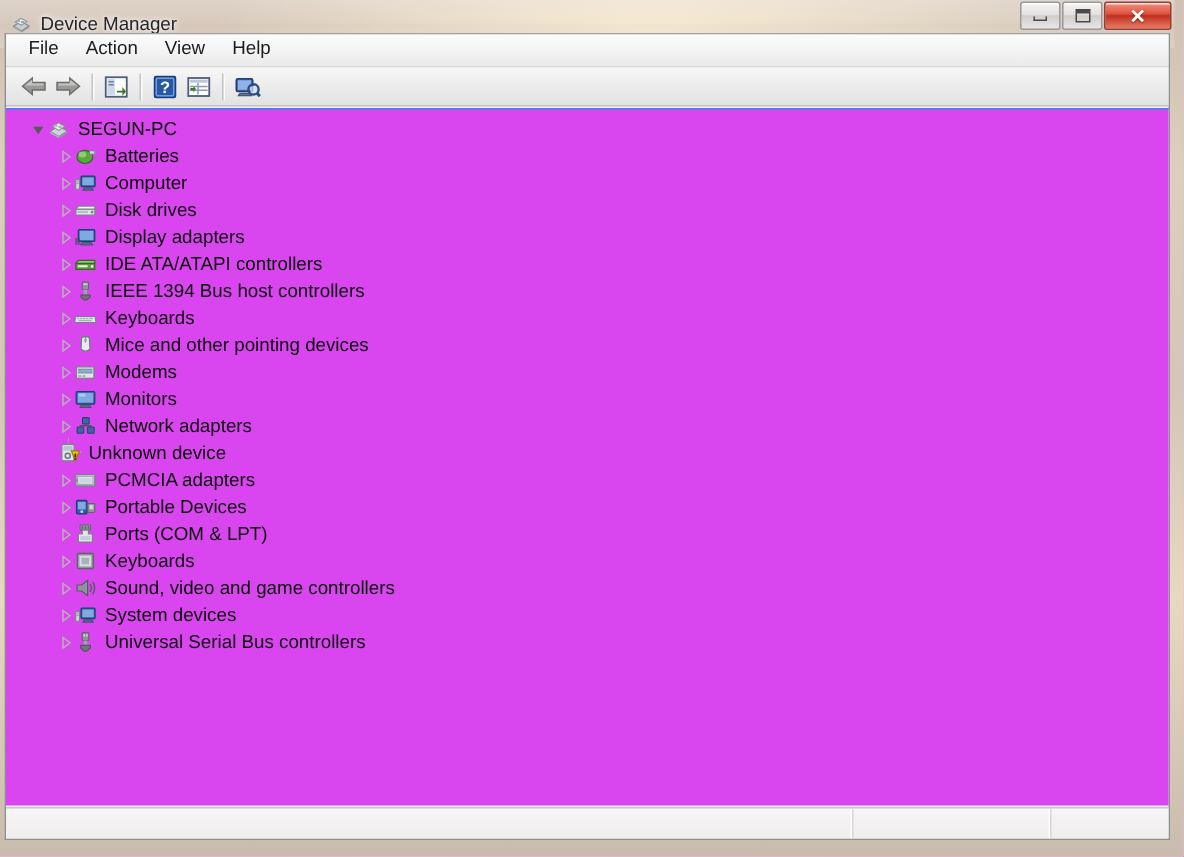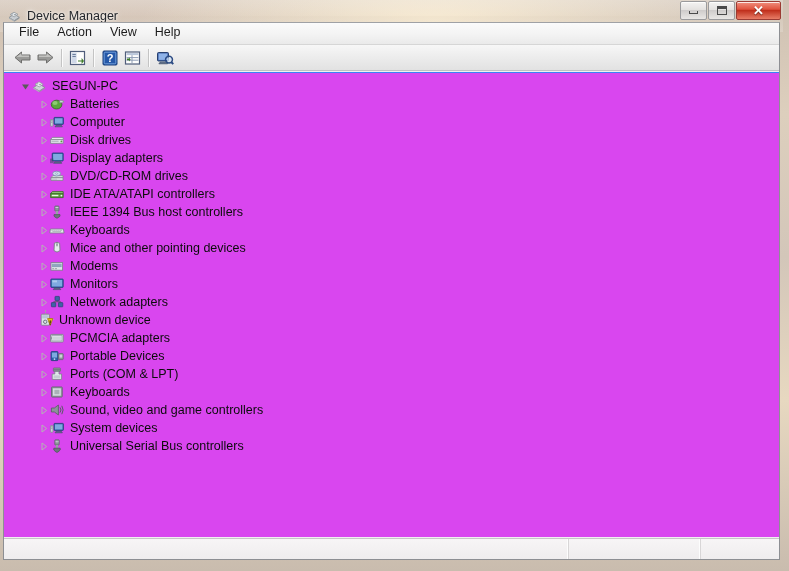--- a/index.html
+++ b/index.html
@@ -369,37 +369,20 @@
             <svg width="16" height="16" viewBox="0 0 16 16">
               <rect x="3.2" y="3" width="11" height="8" rx=".7" fill="#2f5fa8" stroke="#1e3f73" stroke-width=".8"></rect>
               <rect x="4.1" y="3.9" width="9.2" height="6.2" fill="#7fa9e0"></rect>
               <path d="M5.6 11.8 L11.8 11.8 L12.8 13.3 L4.6 13.3 Z" fill="#5e6f8e" stroke="#3c4a63" stroke-width=".6"></path>
               <rect x="1" y="8.6" width="3.4" height="4.6" fill="#3c4a63" opacity=".55"></rect>
             </svg>
           </div>
           <div class="lbl">Display adapters</div>
         </div>
 
-        <div class="row depth1">
-          <div class="twisty">
-            <svg width="8" height="9" viewBox="0 0 8 9">
-                <path d="M2 1 L6.6 4.5 L2 8 Z" fill="none" stroke="#b4b4b4" stroke-width="1"></path>
-              </svg>
-          </div>
-          <div class="ticon">
-            <svg width="16" height="16" viewBox="0 0 16 16">
-              <path d="M2 9.6 L14 9.6 L14 12.4 L2 12.4 Z" fill="#dde2e6" stroke="#7f868c" stroke-width=".8"></path>
-              <path d="M2 9.6 L3.8 7.8 L14 7.8 L14 9.6 Z" fill="#f0f3f5" stroke="#7f868c" stroke-width=".8"></path>
-              <ellipse cx="7.6" cy="5.6" rx="4" ry="2.4" fill="#c9d9ea" stroke="#6f8ba8" stroke-width=".7"></ellipse>
-              <ellipse cx="7.6" cy="5.6" rx="1" ry=".7" fill="#fdfdfd" stroke="#6f8ba8" stroke-width=".5"></ellipse>
-              <rect x="3" y="10.6" width="5" height="1" fill="#b6bdc3"></rect>
-            </svg>
-          </div>
-          <div class="lbl">DVD/CD-ROM drives</div>
-        </div>
 
         <div class="row depth1">
           <div class="twisty">
             <svg width="8" height="9" viewBox="0 0 8 9">
                 <path d="M2 1 L6.6 4.5 L2 8 Z" fill="none" stroke="#b4b4b4" stroke-width="1"></path>
               </svg>
           </div>
           <div class="ticon">
             <svg width="16" height="16" viewBox="0 0 16 16">
               <path d="M1.6 7.6 L14.2 7.6 L14.2 11.6 L1.6 11.6 Z" fill="#5c9c3e" stroke="#356a22" stroke-width=".8"></path>

